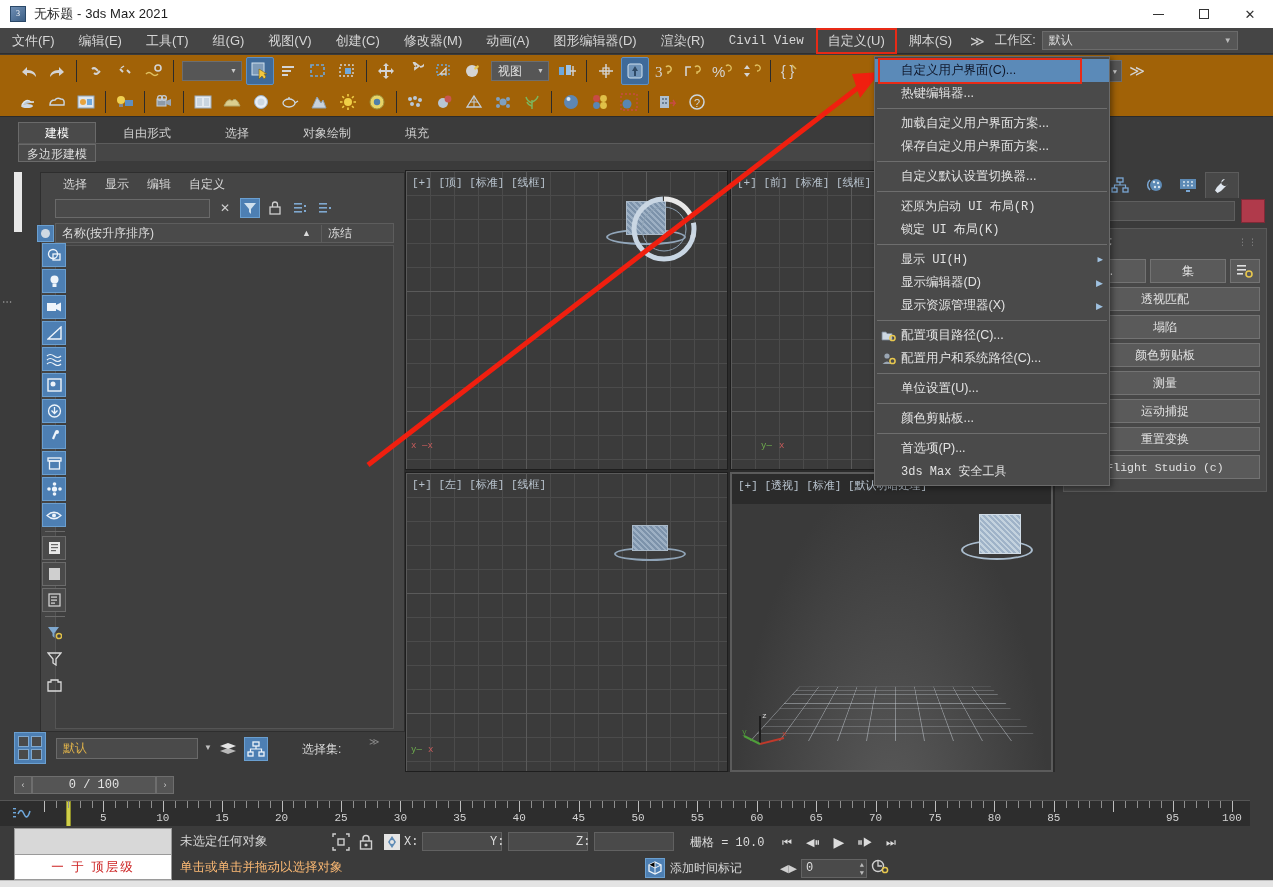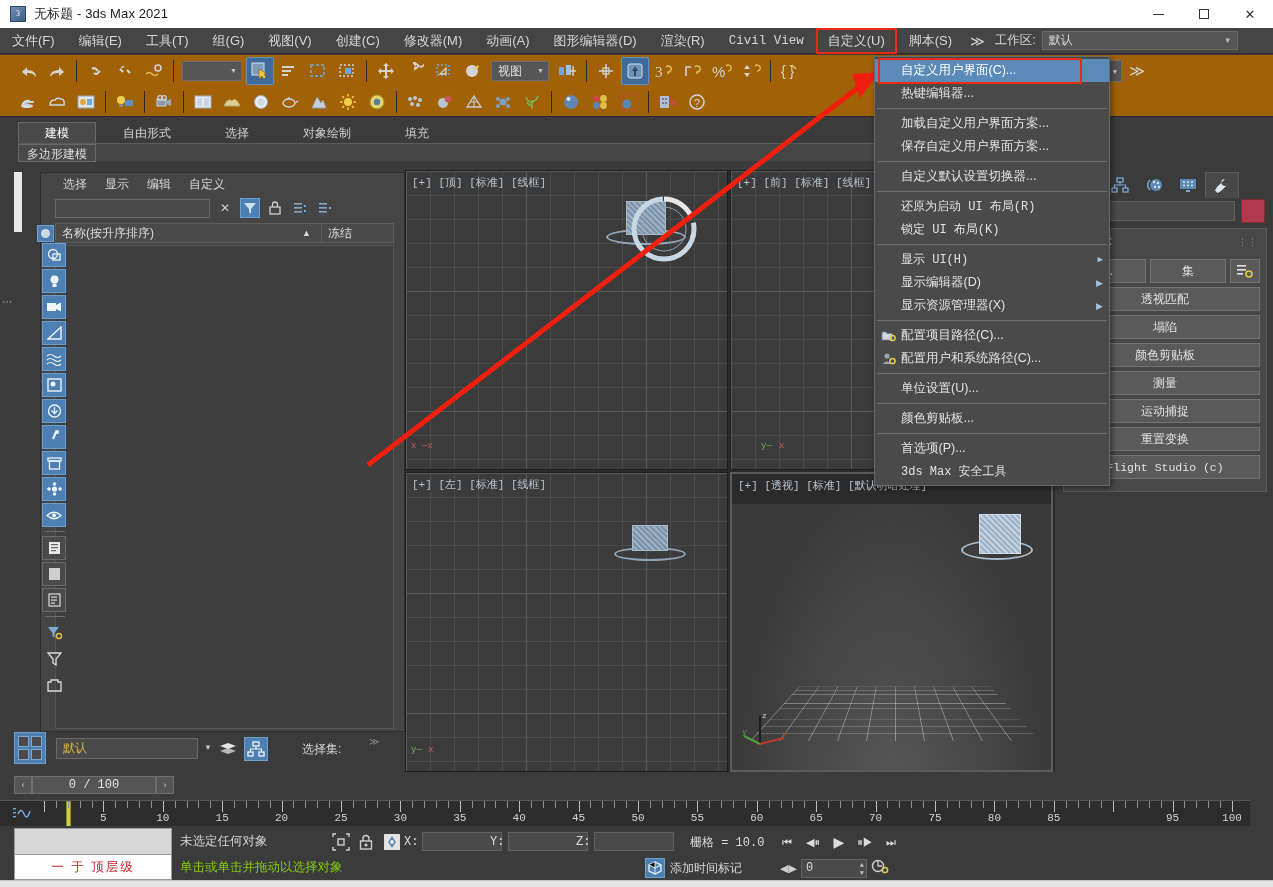--- a/index.html
+++ b/index.html
@@ -262,21 +262,21 @@
     position:absolute; left:874px; top:56px; width:236px;
     background:#4a4a4a; border:1px solid #6a6a6a; z-index:60;
     box-shadow: 2px 2px 6px rgba(0,0,0,.45);
     padding: 2px 0;
   }
   .dm-item {
     height: 23px; display:flex; align-items:center; position:relative;
     color:#e2e2e2; font-size:12.5px; padding-left: 26px; padding-right: 16px;
   }
   .dm-item.mono { font-family:"Liberation Mono", monospace; font-size:12px; }
-  .dm-item.sel { background:#5b8ab8; color:#ffffff; }
+  .dm-item.sel { background:#5b8ab8; color:#0f172a; }
   .dm-item .sub { position:absolute; right:6px; font-size:9px; color:#9fc1e0; }
   .dm-item .ic { position:absolute; left:5px; width:16px; height:16px; display:flex; align-items:center; justify-content:center; font-size:11px; }
   .dm-sep { height:1px; background:#6e6e6e; margin: 3px 2px; }
   .dm-highlight {
     position:absolute; left:878px; top:58px; width:204px; height:26px;
     border:2px solid #e82a16; z-index:62; pointer-events:none;
   }
 
   
   .arrow-svg { position:absolute; left:0; top:0; width:1273px; height:887px; z-index:55; pointer-events:none; }
@@ -325,21 +325,21 @@
   
   .statusbar { position:absolute; left:0; top:826px; width:1273px; height:61px; background:#3b3b3b; }
   .sb-promptbox {
     position:absolute; left:14px; top:2px; width:158px; height:52px;
     background:#ffffff; border:1px solid #9a9a9a;
   }
   .sb-pb-top { height:26px; background:#d8d8d8; border-bottom:1px solid #9a9a9a; }
   .sb-pb-bot { height:25px; display:flex; align-items:center; justify-content:center;
                color:#cc2222; font-size:12.5px; letter-spacing:2px; }
   .sb-l1 { position:absolute; left:180px; top:7px; font-size:12.5px; color:#d6d6d6; }
-  .sb-l2 { position:absolute; left:180px; top:33px; font-size:12.5px; color:#84cc16; }
+  .sb-l2 { position:absolute; left:180px; top:33px; font-size:12.5px; color:#fdba74; }
   .sb-ic { position:absolute; width:22px; height:22px; display:flex; align-items:center; justify-content:center; color:#cfcfcf; font-size:13px; }
   .sb-coord { position:absolute; top:6px; display:flex; align-items:center; gap:4px; }
   .sb-coord .ck { color:#dcdcdc; font-size:12px; font-family:"Liberation Mono",monospace; }
   .sb-coord .cv { width:80px; height:19px; background:#4a4a4a; border:1px solid #616161; }
   .sb-grid { position:absolute; left:690px; top:8px; font-size:12px; color:#dcdcdc; font-family:"Liberation Mono",monospace; }
   .sb-tick { position:absolute; left:645px; top:32px; display:flex; align-items:center; gap:5px; }
   .sb-tick .tb { width:20px;height:20px;background:#4d7fb3;border:1px solid #6a9fd0;display:flex;align-items:center;justify-content:center;color:#eaeff5;font-size:11px; }
   .sb-tick span { font-size:12px; color:#d6d6d6; }
 
   .playgrp { position:absolute; left:775px; top:4px; display:flex; align-items:center; gap:2px; }

